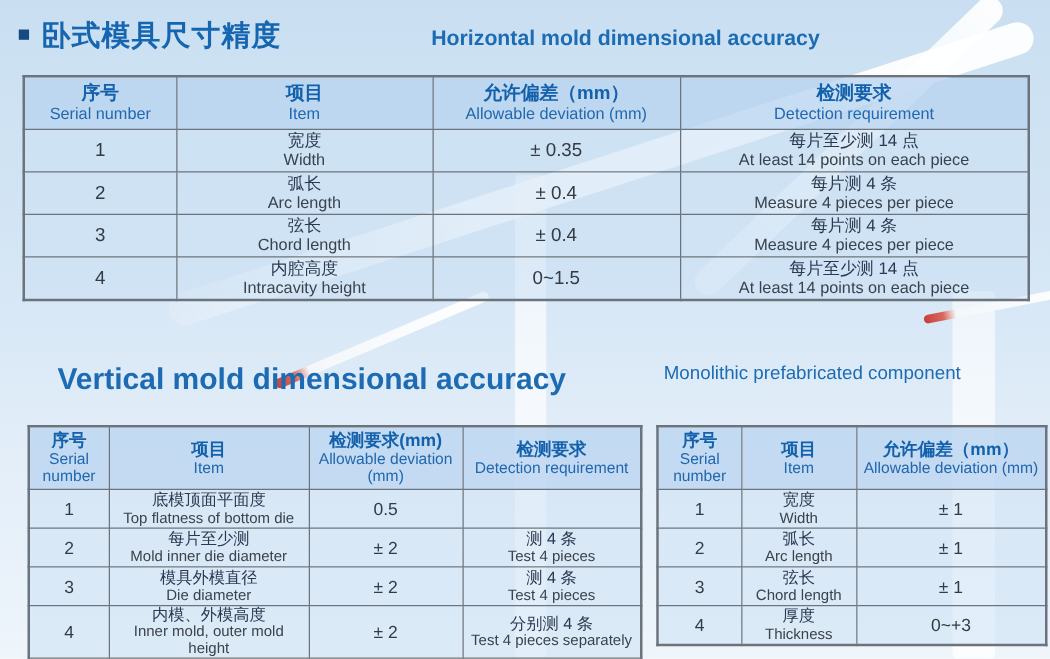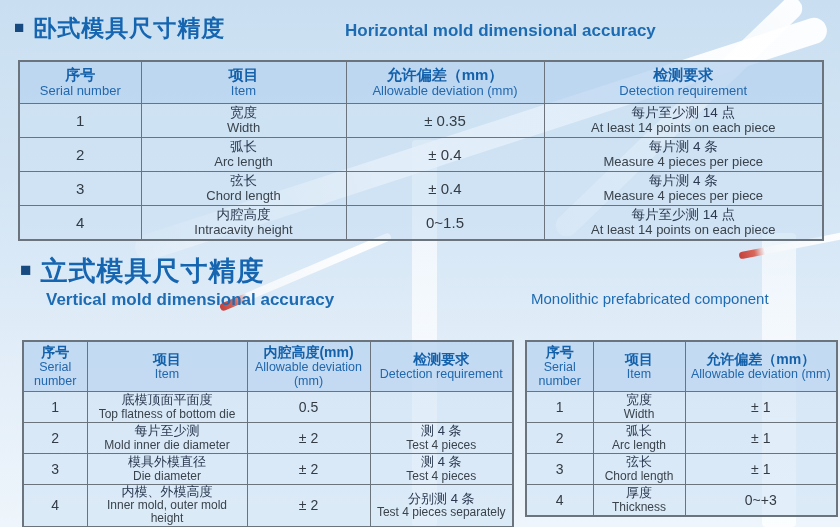--- a/index.html
+++ b/index.html
@@ -21,21 +21,21 @@
   .tip-right{left:738px;top:240px;width:130px;height:7px;transform:rotate(-11deg);border-radius:4px;
       background:linear-gradient(90deg,#c5403c 0%,#d8685c 12%,#f3f7fb 20%,#ffffff 100%);}
   
   .sec{position:absolute;z-index:2;}
   .bullet{display:inline-block;color:#174a80;}
   .t1-cn{left:14px;top:13px;font-size:23px;font-weight:bold;color:#1565b0;letter-spacing:1px;}
   .t1-cn .bullet{font-size:17px;vertical-align:3px;margin-right:8px;}
   .t1-en{left:345px;top:21px;font-size:17px;font-weight:bold;color:#1d6cb3;}
   .t2-cn{left:20px;top:253px;font-size:27px;font-weight:bold;color:#1565b0;letter-spacing:1px;}
   .t2-cn .bullet{font-size:19px;vertical-align:4px;margin-right:8px;}
-  .t2-en{left:46px;top:290px;font-size:17px;font-weight:bold;color:#1d6cb3;}
+  .t2-en{left:46px;top:290px;font-size:24px;font-weight:bold;color:#1d6cb3;}
   .t3-cn{left:526px;top:257px;font-size:22px;font-weight:bold;color:#1565b0;letter-spacing:1px;}
   .t3-cn .bullet{font-size:15px;vertical-align:3px;margin-right:7px;}
   .t3-en{left:531px;top:290px;font-size:15px;font-weight:normal;color:#1d6cb3;line-height:18px;}
   
   table.tbl{position:absolute;z-index:1;border-collapse:collapse;table-layout:fixed;
             border:2px solid #6b747d;}
   table.tbl td{border:1px solid #6b747d;text-align:center;vertical-align:middle;
                padding:0 2px;overflow:hidden;}
   td.hd{background:rgba(186,213,240,0.80);}
   td.bd{background:rgba(203,224,243,0.52);}
@@ -149,21 +149,20 @@
           </td>
       <td class="bd val">0~1.5</td>
       <td class="bd">
             <div class="cn-b">每片至少测 14 点</div>
             <div class="en-b">At least 14 points on each piece</div>
           </td>
     </tr>
   </tbody>
     </table>
 
-  <div class="sec t2-cn"><span class="bullet">■</span><span>立式模具尺寸精度</span></div>
   <div class="sec t2-en">Vertical mold dimensional accuracy</div>
 
   <div class="sec t3-en">
     <div>Monolithic prefabricated component</div>
   </div>
 
   <table class="tbl" id="tbl-v">
     <colgroup>
         <col style="width:64px">
         <col style="width:160px">
@@ -174,21 +173,21 @@
         <tr class="hrow">
       <td class="hd">
             <div class="cn-h">序号</div>
             <div class="en-h">Serial number</div>
           </td>
       <td class="hd">
             <div class="cn-h">项目</div>
             <div class="en-h">Item</div>
           </td>
       <td class="hd">
-            <div class="cn-h">内腔高度(mm)</div>
+            <div class="cn-h">检测要求(mm)</div>
             <div class="en-h">Allowable deviation (mm)</div>
           </td>
       <td class="hd">
             <div class="cn-h">检测要求</div>
             <div class="en-h">Detection requirement</div>
           </td>
     </tr>
     <tr>
       <td class="bd val">1</td>
       <td class="bd">

